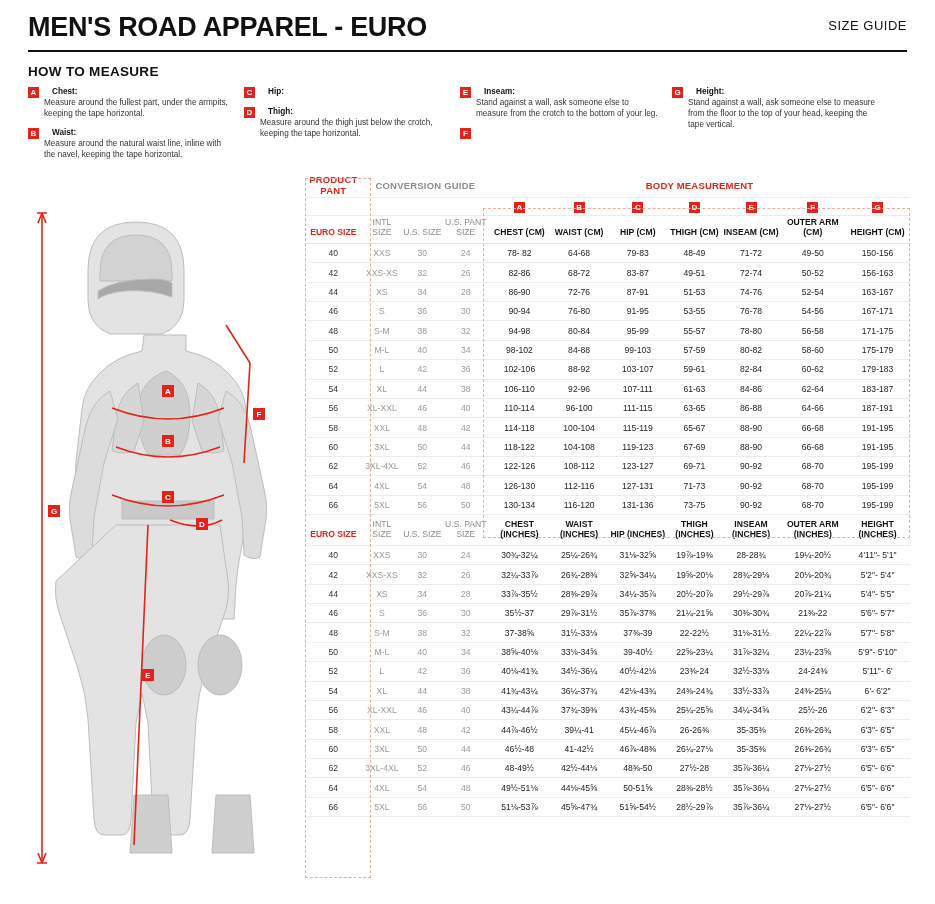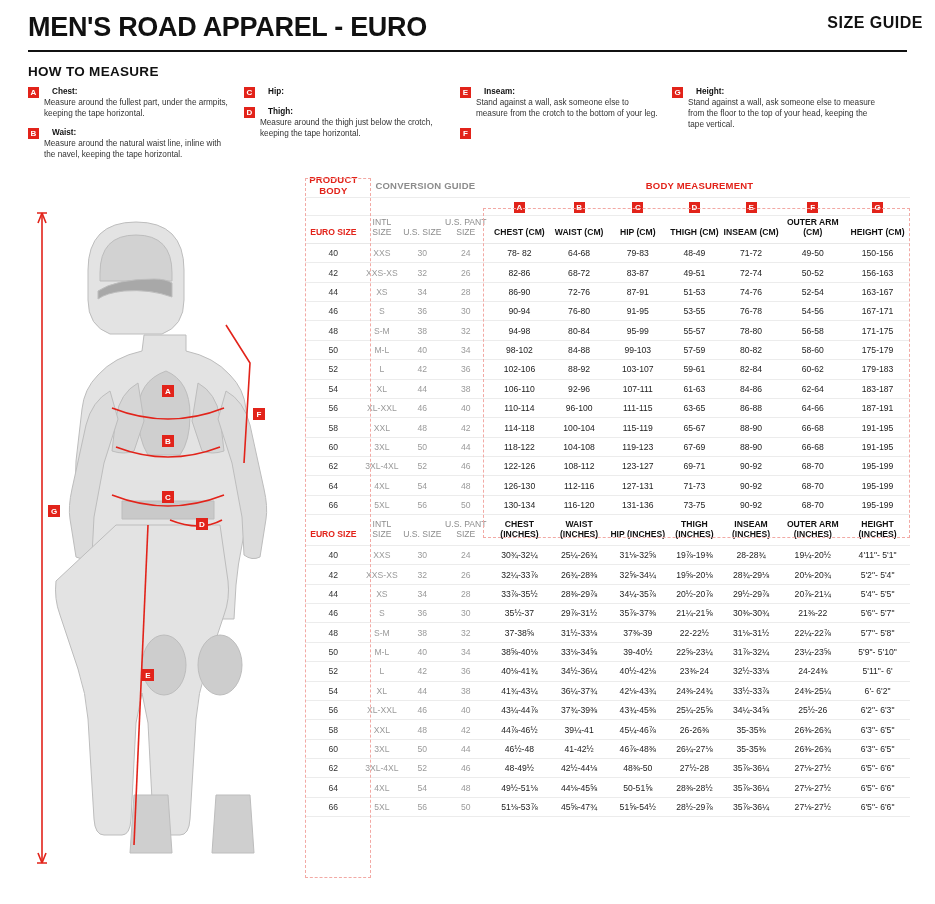--- a/index.html
+++ b/index.html
@@ -9,29 +9,29 @@
     background: #ffffff;
     font-family: "Liberation Sans", sans-serif;
     color: #1a1a1a;
     position: relative;
     overflow: hidden;
   }
   .page { position: relative; width: 935px; height: 904px; }
 
   
   .header {
-    position: absolute; left: 28px; top: 14px; right: 12px;
-    display: flex; align-items: flex-start; justify-content: space-between;
+    position: absolute; left: 28px; top: 14px; right: 28px;
+    display: flex; align-items: center; justify-content: space-between;
   }
   .title {
     font-size: 27px; font-weight: bold; letter-spacing: -0.3px;
     color: #111; line-height: 1;
   }
   .sizeguide {
-    font-size: 16px; font-weight: bold; letter-spacing: 0.5px; color: #111;
+    font-size: 13px; font-weight: normal; letter-spacing: 0.5px; color: #111;
     padding-bottom: 4px;
   }
   .hrule {
     position: absolute; left: 28px; right: 28px; top: 50px;
     height: 2px; background: #111;
   }
 
   
   .howto-title {
     position: absolute; left: 28px; top: 64px;
@@ -241,21 +241,21 @@
 
   <div class="tables">
 
     <div class="dashed-box" style="left:0px; top:6px; width:66px; height:700px;"></div>
     <div class="dashed-box" style="left:178px; top:36px; width:427px; height:330px;"></div>
 
     <table>
 
       <tbody>
           <tr class="grp-head">
-        <td colspan="1">PRODUCT BODY</td>
+        <td colspan="1">PRODUCT PANT</td>
         <td colspan="3" class="grey">CONVERSION GUIDE</td>
         <td colspan="7">BODY MEASUREMENT</td>
       </tr>
 
       <tr>
         <td style="width:56px"></td>
         <td style="width:40px"></td>
         <td style="width:40px"></td>
         <td style="width:46px"></td>
         <td class="col-letter" style="width:60px"><span>A</span></td>

